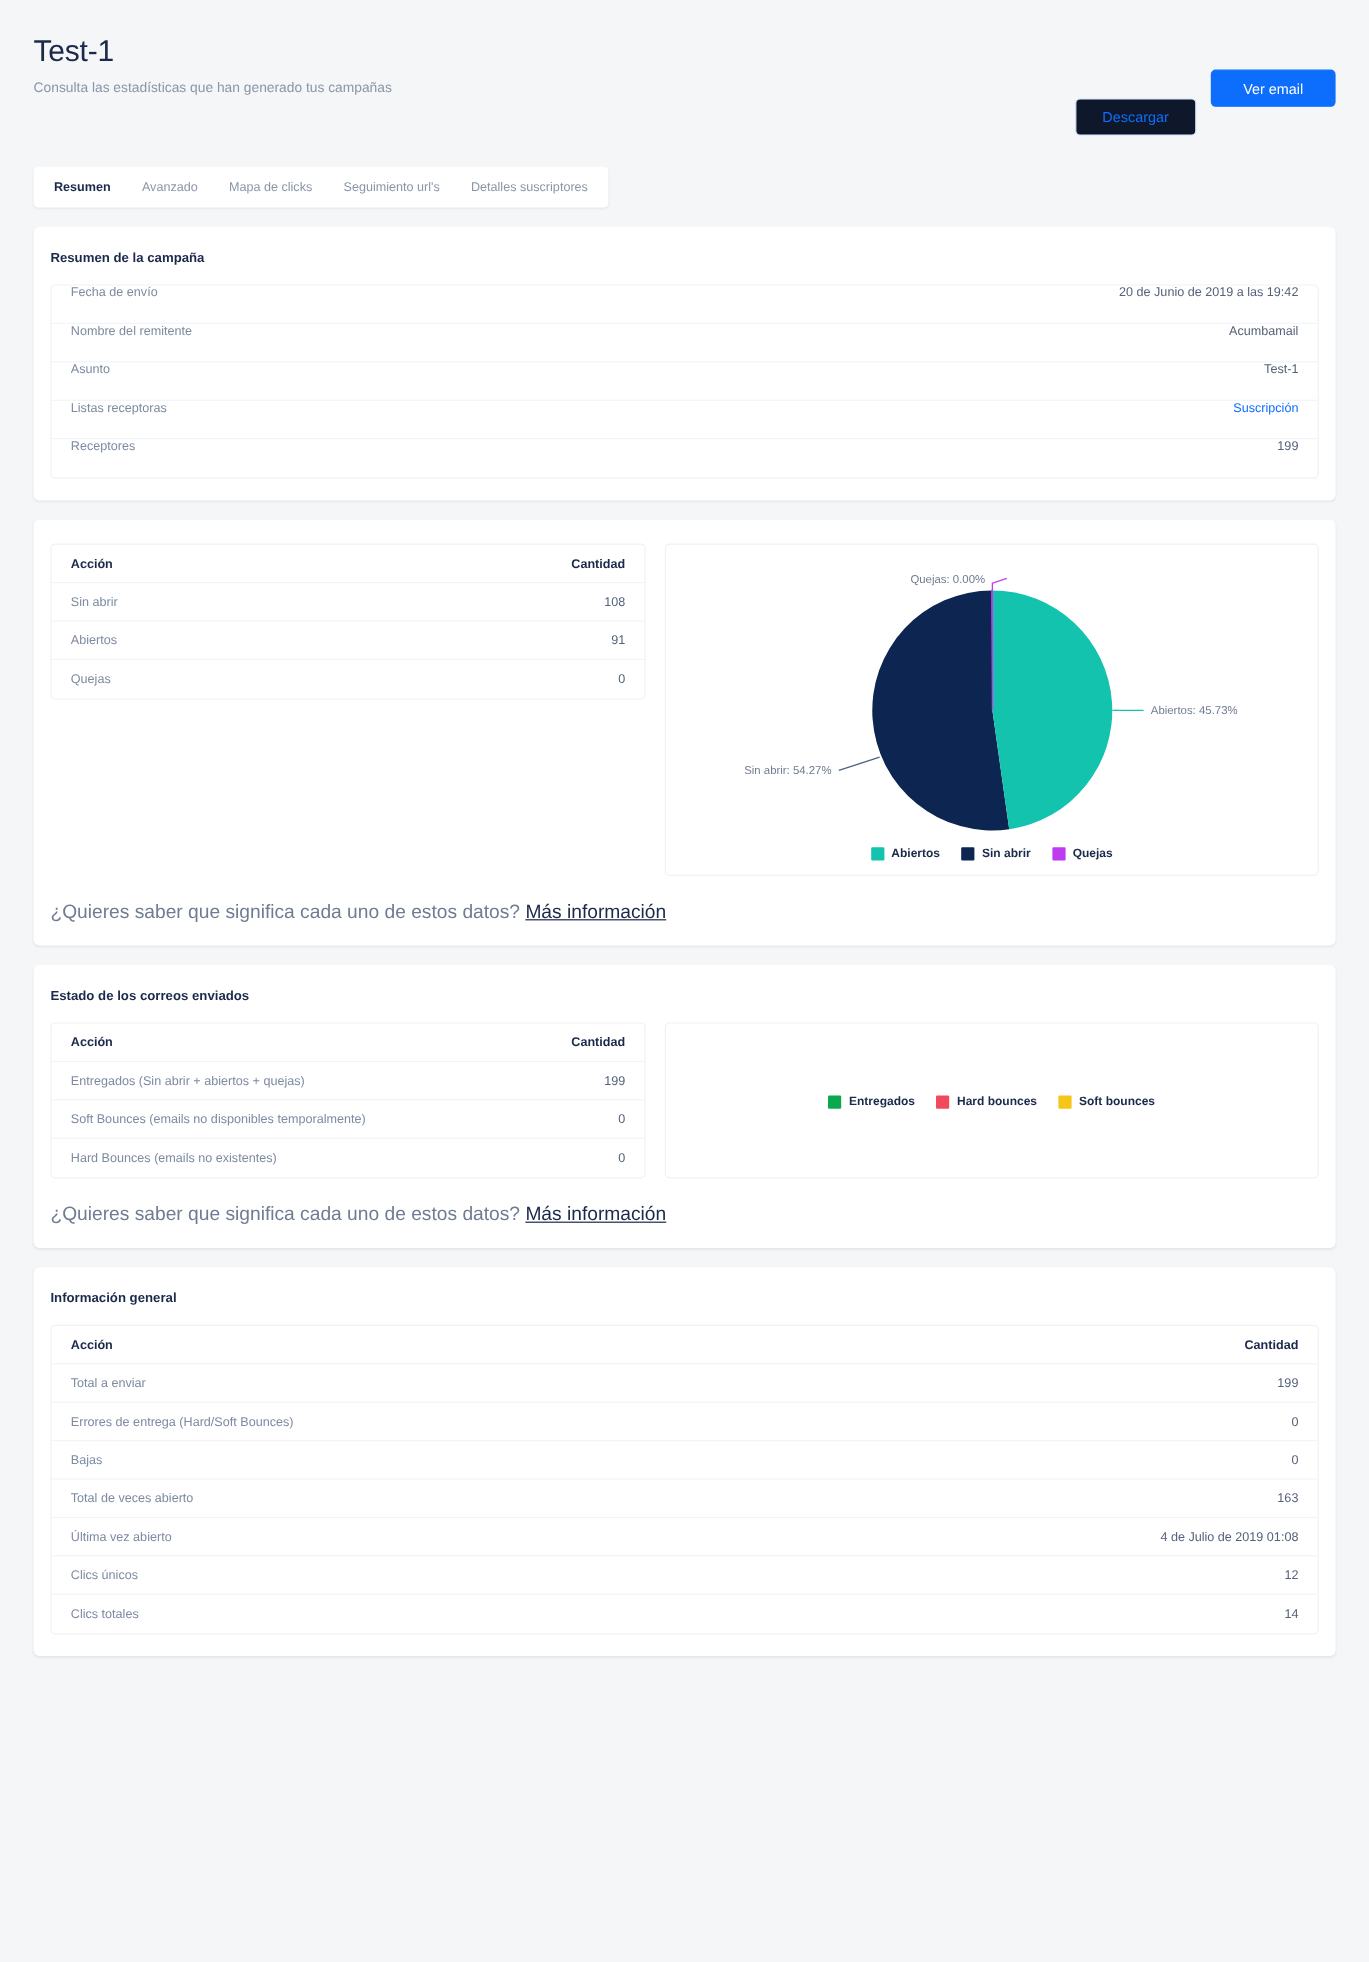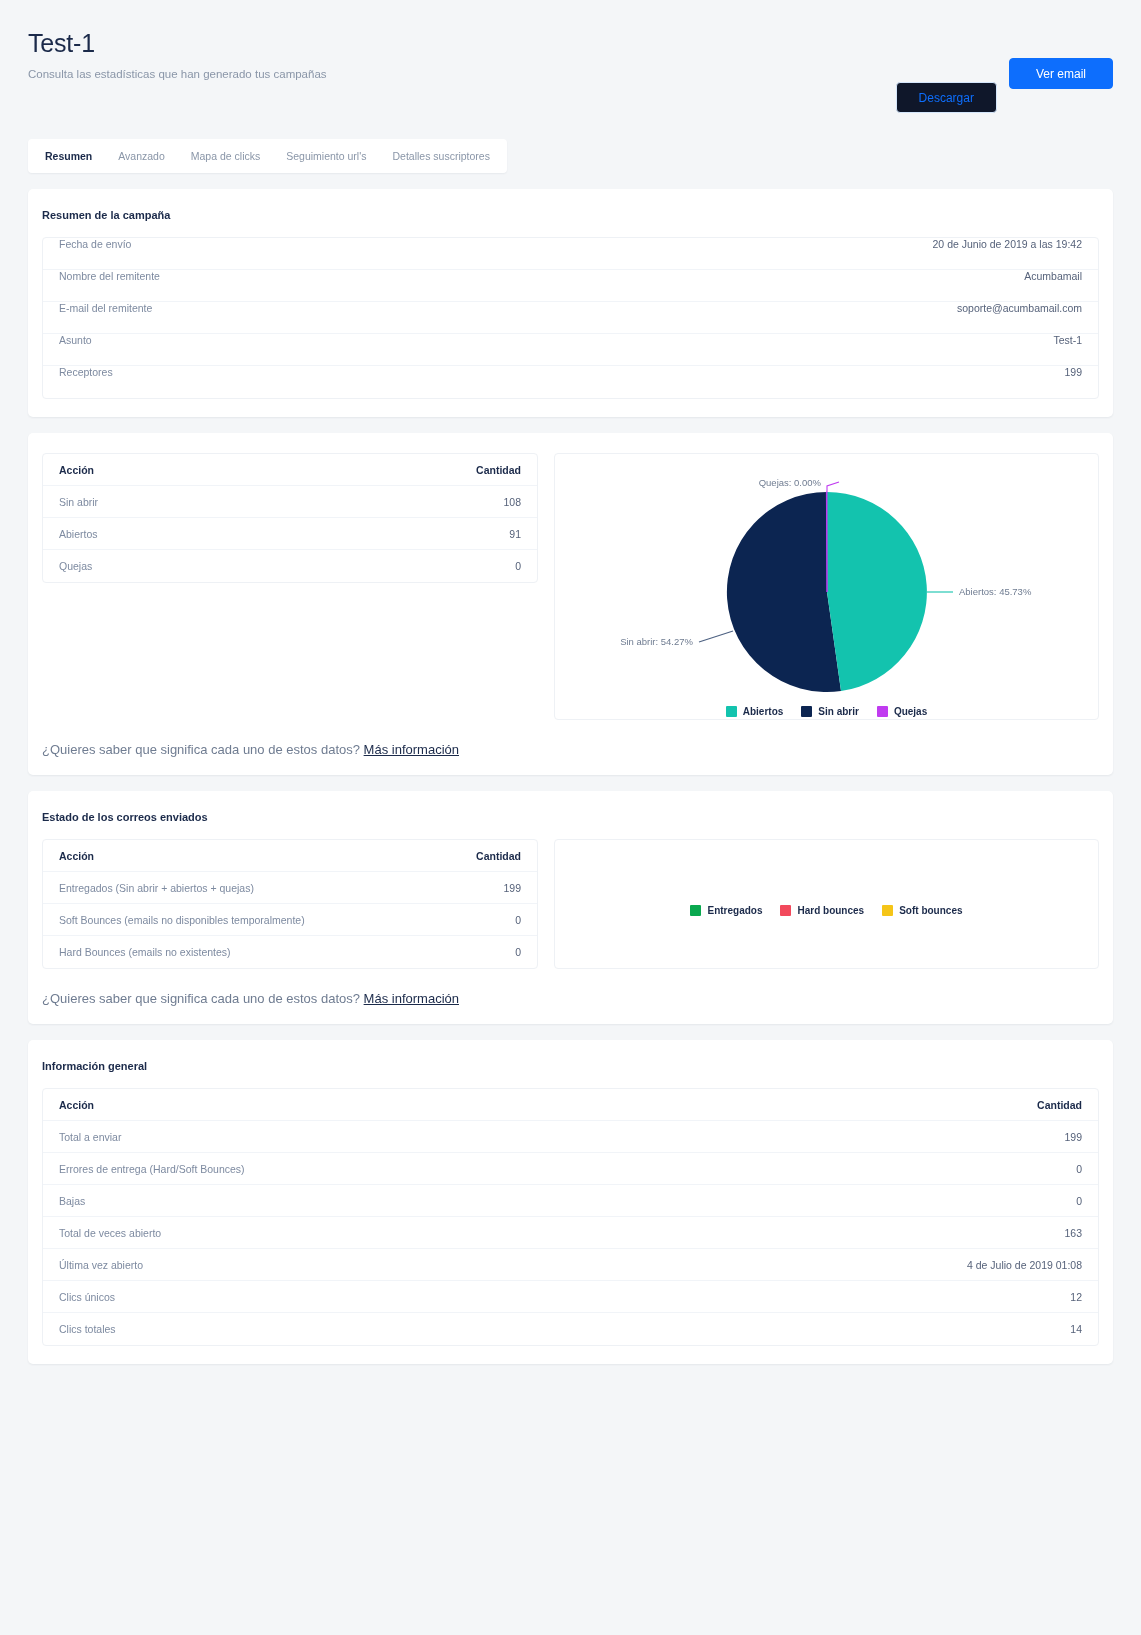--- a/index.html
+++ b/index.html
@@ -145,42 +145,42 @@
 
   .chart-box {
     border: 1px solid #eef1f5;
     border-radius: 4px;
     background: #fff;
     height: 100%;
     display: flex;
     flex-direction: column;
     align-items: center;
     justify-content: center;
-    padding: 10px 0 2px 0;
+    padding: 10px 0 12px 0;
     position: relative;
   }
 
   .chart-area { position: relative; width: 492px; height: 238px; }
   .chart-area.tall { height: 215px; }
 
   .legend {
     display: flex;
     gap: 18px;
     align-items: center;
     justify-content: center;
     margin-top: 4px;
   }
   .legend-item { display: flex; align-items: center; gap: 6px; }
   .legend-swatch { width: 11px; height: 11px; border-radius: 1px; display: block; }
   .legend-label { font-size: 10px; font-weight: bold; color: #1b2a4a; }
 
   .more-info {
     margin-top: 22px;
     padding-left: 0;
-    font-size: 13px;
+    font-size: 16px;
     color: #6f7c91;
   }
   .more-info a {
     color: #1b2a4a;
     text-decoration: underline;
     font-weight: normal;
     cursor: pointer;
   }
 
   svg text { font-family: "Liberation Sans", sans-serif; }
@@ -216,26 +216,26 @@
     <div class="kv-table">
       <div class="kv-row">
         <span class="kv-key">Fecha de envío</span>
         <span class="kv-val">20 de Junio de 2019 a las 19:42</span>
       </div>
       <div class="kv-row">
         <span class="kv-key">Nombre del remitente</span>
         <span class="kv-val">Acumbamail</span>
       </div>
       <div class="kv-row">
-        <span class="kv-key">E-mail del remitente</span>
-        <span class="kv-val">soporte@acumbamail.com</span>
-      </div>
-      <div class="kv-row">
         <span class="kv-key">Asunto</span>
         <span class="kv-val">Test-1</span>
+      </div>
+      <div class="kv-row">
+        <span class="kv-key">Listas receptoras</span>
+        <span class="kv-val link">Suscripción</span>
       </div>
       <div class="kv-row">
         <span class="kv-key">Receptores</span>
         <span class="kv-val">199</span>
       </div>
     </div>
   </div>
 
   <div class="card">
     <div class="split">

